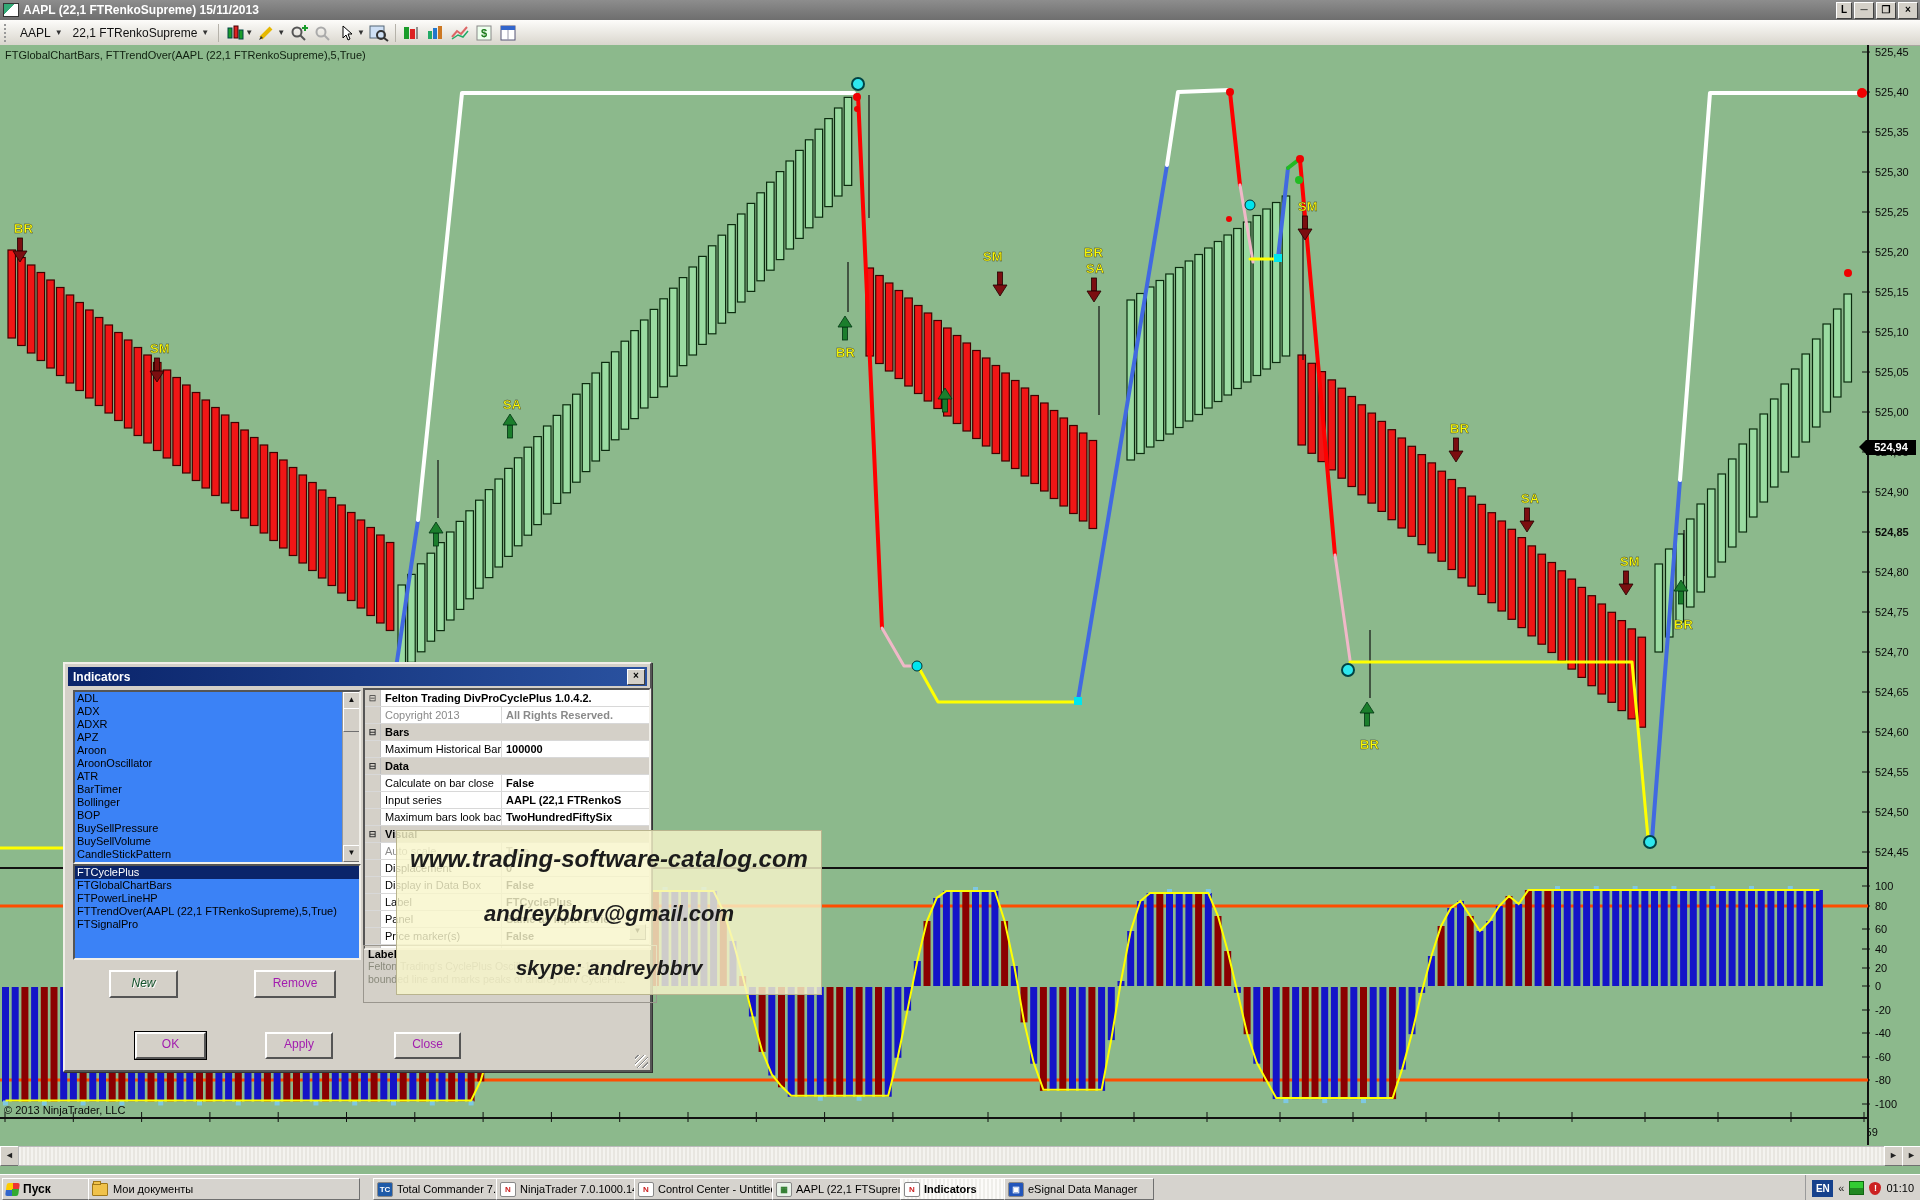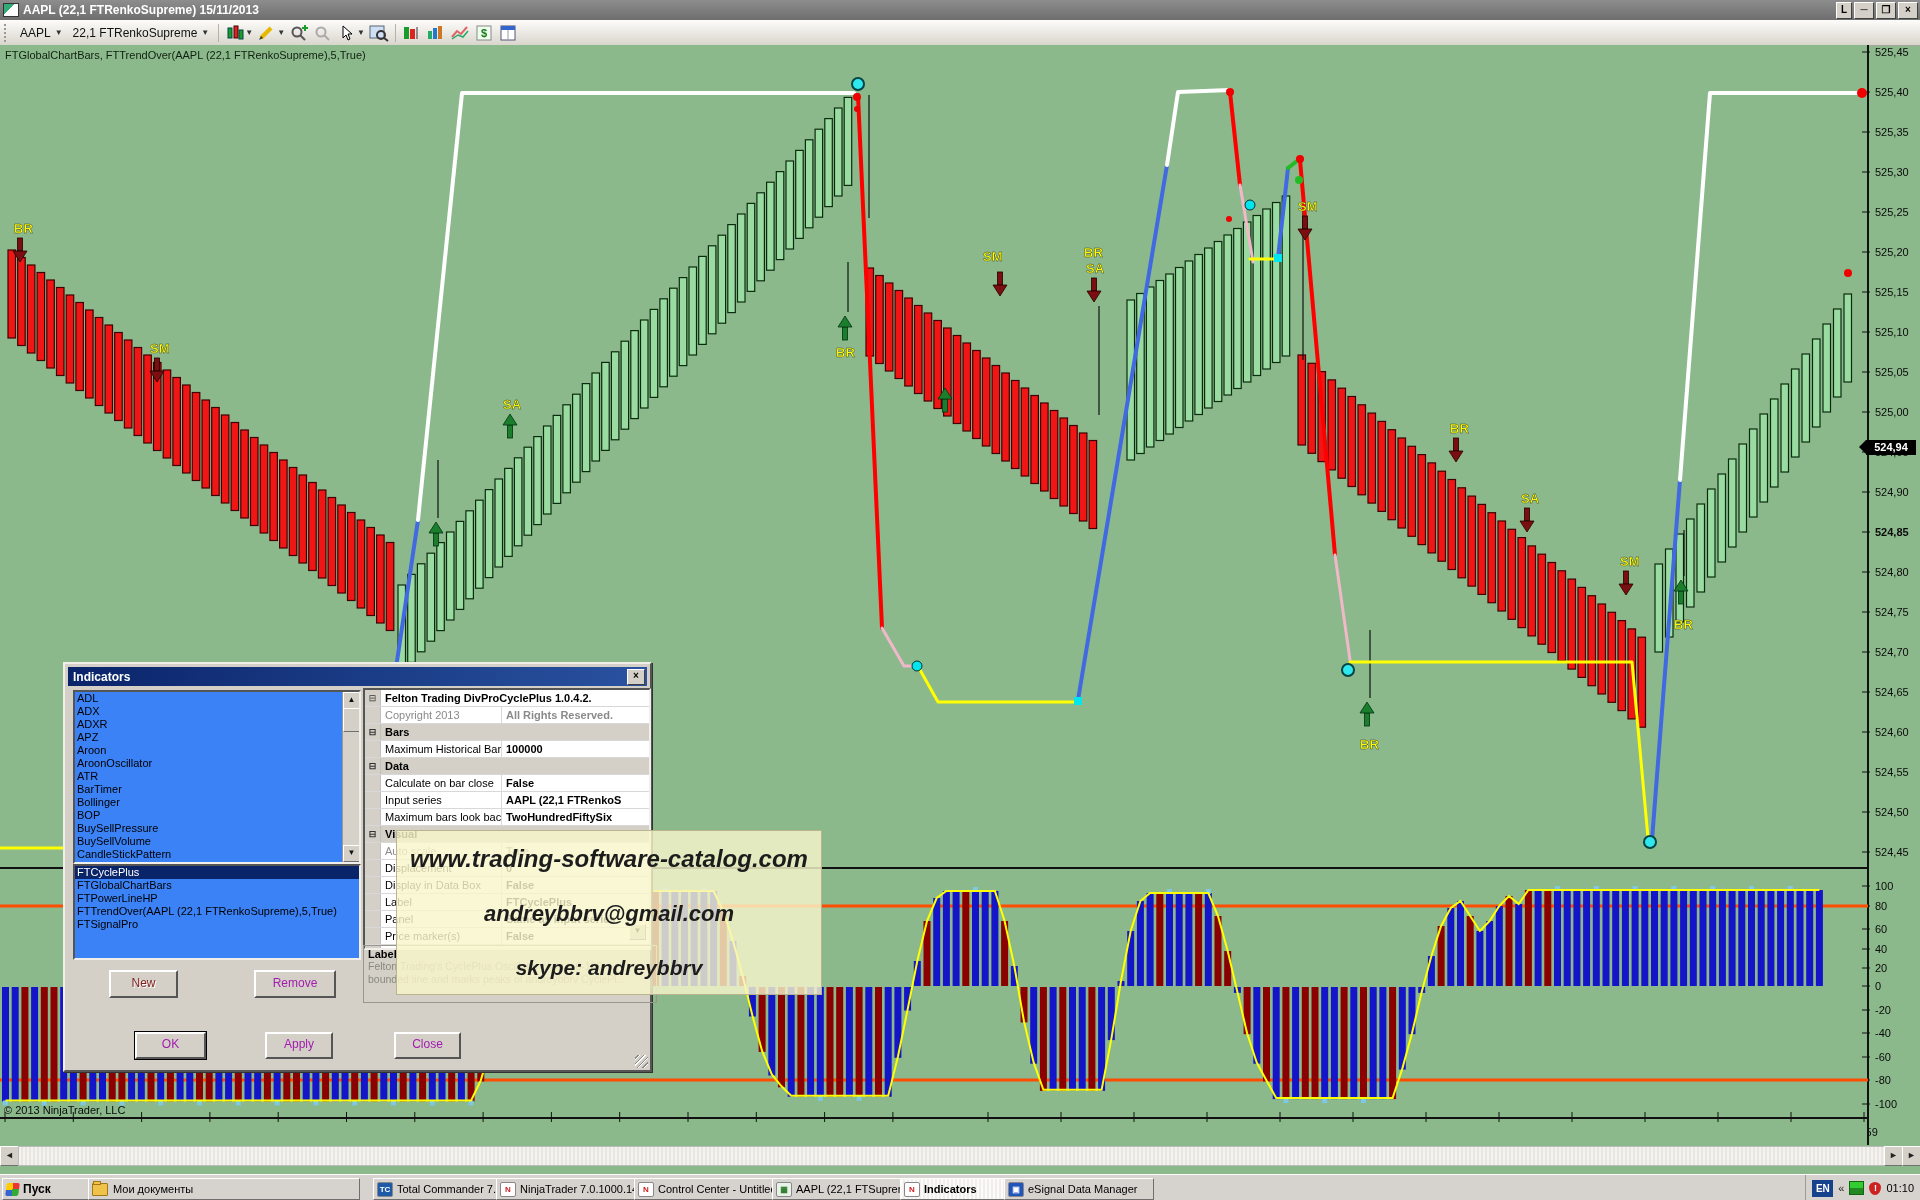--- a/index.html
+++ b/index.html
@@ -70,21 +70,21 @@
   .pg-row.header .pg-name{font-weight:bold;width:auto;flex:1;border-right:none;}
   .pg-row.dim .pg-name,.pg-row.dim .pg-val{color:#8a8a8a;}
   #pg-scrolldn{position:absolute;left:564px;top:260px;width:15px;height:14px;background:#d4d0c8;
     border:1px solid;border-color:#fff #707070 #707070 #fff;font-size:8px;text-align:center;line-height:12px;}
   #desc{position:absolute;left:298px;top:281px;width:284px;height:52px;border:1px solid #9a968e;padding:2px 4px;}
   #desc .dtitle{font-size:11px;font-weight:bold;color:#000;}
   #desc .dtext{font-size:10.5px;color:#8a8a7c;line-height:13px;}
   .dlg-btn{position:absolute;background:#d4d0c8;border:2px solid;border-color:#fff #555 #555 #fff;
     font-size:12px;color:#a21caf;text-align:center;font-family:"Liberation Sans",sans-serif;}
   .dlg-btn.default{outline:1px solid #000;}
-  .dlg-btn.disabled{color:#7f1d1d;text-shadow:1px 1px 0 #fff;}
+  .dlg-btn.disabled{color:#14532d;text-shadow:1px 1px 0 #fff;font-style:italic;}
   #grip{position:absolute;right:2px;bottom:2px;width:13px;height:13px;
     background:repeating-linear-gradient(135deg,#d4d0c8 0 2px,#888 2px 3px,#fff 3px 4px);}
   
   #watermark{position:absolute;left:396px;top:830px;width:424px;height:163px;
     background:rgba(248,245,203,0.82);border:1px solid #b9b48e;z-index:15;
     display:flex;flex-direction:column;justify-content:space-around;align-items:center;
     font-style:italic;font-weight:bold;color:#1c1c1c;}
   #watermark .w1{font-size:24px;}
   #watermark .w2{font-size:22px;}
   #watermark .w3{font-size:21px;}

